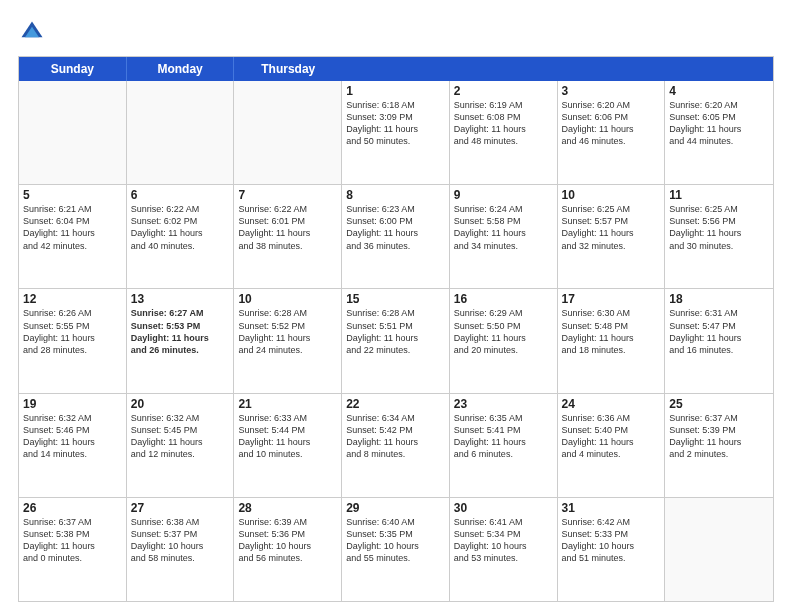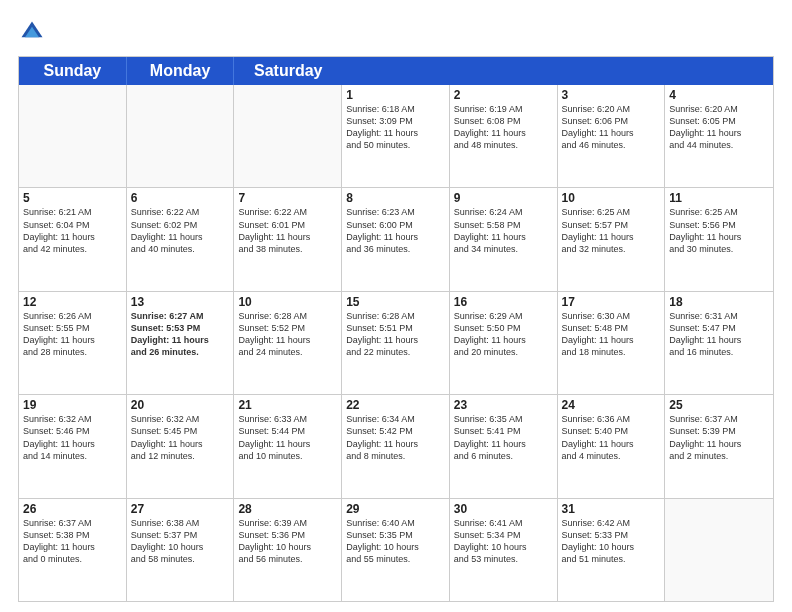--- a/index.html
+++ b/index.html
@@ -58,21 +58,21 @@
       flex-direction: column;
       border: 1px solid #ccc;
     }
     .cal-header {
       display: grid;
       grid-template-columns: repeat(7, 1fr);
       background: #2255cc;
     }
     .cal-header-cell {
       color: #fff;
-      font-size: 16px;
+      font-size: 12px;
       font-weight: bold;
       text-align: center;
       padding: 5px 6px;
       border-right: 1px solid #4477dd;
     }
     .cal-header-cell:last-child { border-right: none; }
     .cal-body {
       flex: 1;
       display: flex;
       flex-direction: column;
@@ -125,21 +125,21 @@
     <div class="title-block">
       <div class="month-title"></div>
       <div class="location"></div>
     </div>
   </div>
 
   <div class="calendar">
     <div class="cal-header">
     <div class="cal-header-cell">Sunday</div>
         <div class="cal-header-cell">Monday</div>
-        <div class="cal-header-cell">Saturday</div>
+        <div class="cal-header-cell">Thursday</div>
       </div>
     <div class="cal-body">
     <div class="cal-row">
           <div class="cal-cell empty"></div>
           <div class="cal-cell empty"></div>
           <div class="cal-cell empty"></div>
           <div class="cal-cell">
             <span class="day-num">1</span>
             <div class="cell-text" style="white-space: pre-line;">Sunrise: 6:18 AM
 Sunset: 3:09 PM

